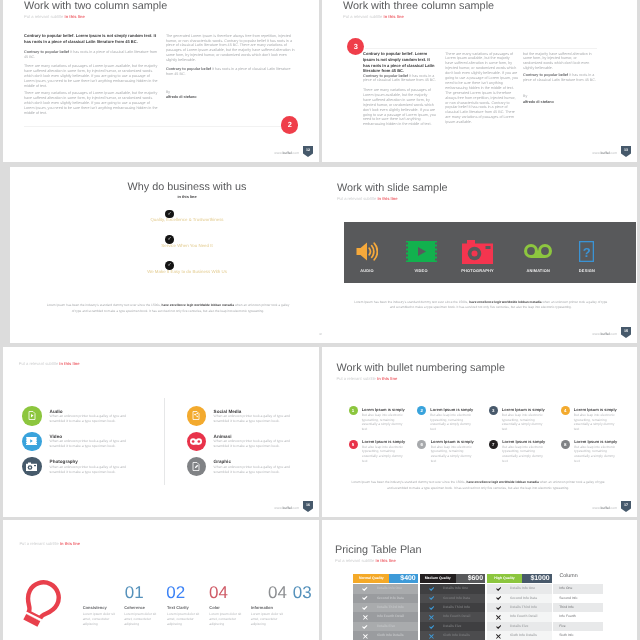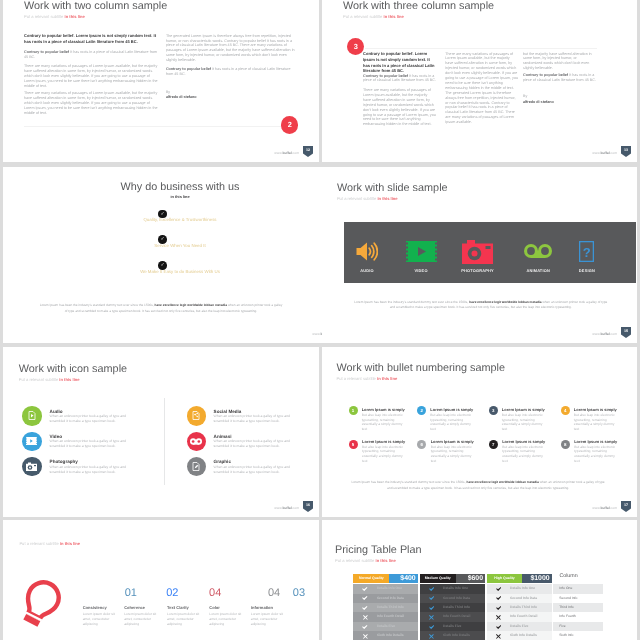--- a/index.html
+++ b/index.html
@@ -39,21 +39,21 @@
   .iconcell .cap{font-size:3.9px;color:#eeeeee;letter-spacing:.2px;font-weight:700;}
   .icdisc{position:absolute;border-radius:50%;}
   .ictitle{position:absolute;font-size:4.6px;color:#414042;font-weight:700;}
   .icbody{position:absolute;font-size:3.4px;line-height:5px;color:#b2b4b7;}
   .vdiv{position:absolute;width:1px;background:#e6e7e8;}
   
   .bnum{position:absolute;border-radius:50%;color:#fff;text-align:center;font-weight:700;}
   .btitle{position:absolute;font-size:3.97px;color:#414042;font-weight:700;line-height:5px;}
   .bbody{position:absolute;font-size:3.35px;line-height:4.85px;color:#b7b9bc;}
   
-  .dnum{position:absolute;font-size:11px;font-weight:400;line-height:14px;padding-left:42px;}
+  .dnum{position:absolute;font-size:17px;font-weight:400;line-height:14px;padding-left:42px;}
   .dlbl{position:absolute;font-size:4.05px;color:#6a6b6e;font-weight:700;line-height:5px;}
   .dbody{position:absolute;font-size:3.35px;line-height:5.1px;color:#b7b9bc;}
   .pthead{position:absolute;height:11px;}
   .ptname{position:absolute;left:0;top:0;color:#fff;font-size:3.5px;
      font-weight:700;display:flex;align-items:center;justify-content:center;}
   .ptprice{position:absolute;top:0;color:#fff;font-size:6.9px;
      font-weight:700;padding-right:2.3px;box-sizing:border-box;display:flex;align-items:center;justify-content:flex-end;}
   .ptcell{position:absolute;}
   .ptmark{position:absolute;left:7.8px;top:0;width:8px;display:flex;align-items:center;justify-content:center;}
   .ptlbl{position:absolute;left:23.4px;top:0;font-size:3.3px;font-weight:700;display:flex;align-items:center;}
@@ -94,21 +94,21 @@
   <div class="para" style="left:41px;top:91.5px;width:73px;"><b>Contrary to popular belief</b><span> It has roots in a piece of classical Latin literature from 45 BC.</span></div>
   <div class="para" style="left:41px;top:106px;width:73px;">There are many variations of passages of Lorem Ipsum available, but the majority have suffered alteration in some form, by injected humor, or randomized words which don't look even slightly believable. If you are going to use a passage of Lorem Ipsum, you need to be sure there isn't anything embarrassing hidden in the middle of text.</div>
   <div class="para" style="left:123.30000000000001px;top:69.5px;width:73px;">There are many variations of passages of Lorem Ipsum available, but the majority have suffered alteration in some form, by injected humor, or randomized words which don't look even slightly believable. If you are going to use a passage of Lorem Ipsum, you need to be sure there isn't anything embarrassing hidden in the middle of text. The generated Lorem Ipsum is therefore always free from repetition, injected humor, or non characteristic words. Contrary to popular belief It has roots in a piece of classical Latin literature from 45 BC. There are many variations of passages of Lorem Ipsum available.</div>
   <div class="para" style="left:201px;top:69.5px;width:73px;">but the majority have suffered alteration in some form, by injected humor, or randomized words which don't look even slightly believable.</div>
   <div class="para" style="left:201px;top:91px;width:73px;"><b>Contrary to popular belief</b><span> It has roots in a piece of classical Latin literature from 45 BC.</span></div>
   <div class="sig" style="left:201px;top:112px;"><span>By</span><br><b>alfredo di stefano</b></div>
   <div class="foot"><span>www.</span><b>buffal</b><span>.com</span></div>
   <div class="badge">13</div>
 </div>
 
-<div class="slide" id="sl3" style="left:3px;top:166.5px;width:354px;height:176.5px;">
+<div class="slide" id="sl3" style="left:10px;top:166.5px;width:354px;height:176.5px;">
   <div style="position:absolute;left:0;top:13px;width:100%;text-align:center;">
     <div style="font-size:10.8px;color:#58595b;line-height:14px;">Why do business with us</div>
     <div style="font-size:3.9px;color:#414042;font-weight:700;line-height:6px;">in this line</div>
   </div>
   <div class="chk" style="left:155.3px;top:43.1px;">✓</div>
   <div class="goldtxt" style="top:50.5px;">Quality, Excellence &amp; Trustworthiness</div>
   <div class="chk" style="left:155.3px;top:68.9px;">✓</div>
   <div class="goldtxt" style="top:76.3px;">Service When You Need It</div>
   <div class="chk" style="left:155.3px;top:94.7px;">✓</div>
   <div class="goldtxt" style="top:102.1px;">We Make It Easy to do Business With Us</div>
@@ -189,21 +189,20 @@
       <div class="cap" style="position:absolute;left:0;top:46px;width:56px;">DESIGN</div>
     </div>
   </div>
   <div class="fnote" style="left:29.3px;top:133px;width:259px;"><span>Lorem Ipsum has been the industry's standard dummy text ever since the 1500s, </span><b>have excellence legit worldwide lobban metadia</b><span> when an unknown printer took a galley of type and scrambled to make a type specimen book. It has survived not only five centuries, but also the leap into electronic typesetting.</span></div>
   <div class="foot"><span>www.</span><b>buffal</b><span>.com</span></div>
   <div class="badge">15</div>
 </div>
 
 <div class="slide" id="sl5" style="left:3px;top:347px;width:316px;height:170px;">
   <div class="hd" style="left:15.8px;top:13.5px;">
-    <div class="t">Work with icon sample</div>
     <div class="s"><span>Put a relevant subtitle </span><b>in this line</b></div>
   </div>
   <div class="vdiv" style="left:160.5px;top:51px;width:1px;height:87px;"></div>
   <div class="icdisc" style="left:19.3px;top:59.3px;width:19.4px;height:19.4px;background:#8cc63e;display:flex;align-items:center;justify-content:center;">
         <span><svg width="8" height="9" viewBox="0 0 16 18">
             <path d="M2 1h8l4 4v12H2z" fill="none" stroke="#fff" stroke-width="1.6"></path>
             <path d="M6 13V6l5 3-5 4z" fill="#fff"></path>
           </svg></span>
       </div>
   <div class="ictitle" style="left:46.6px;top:61.5px;">Audio</div>

